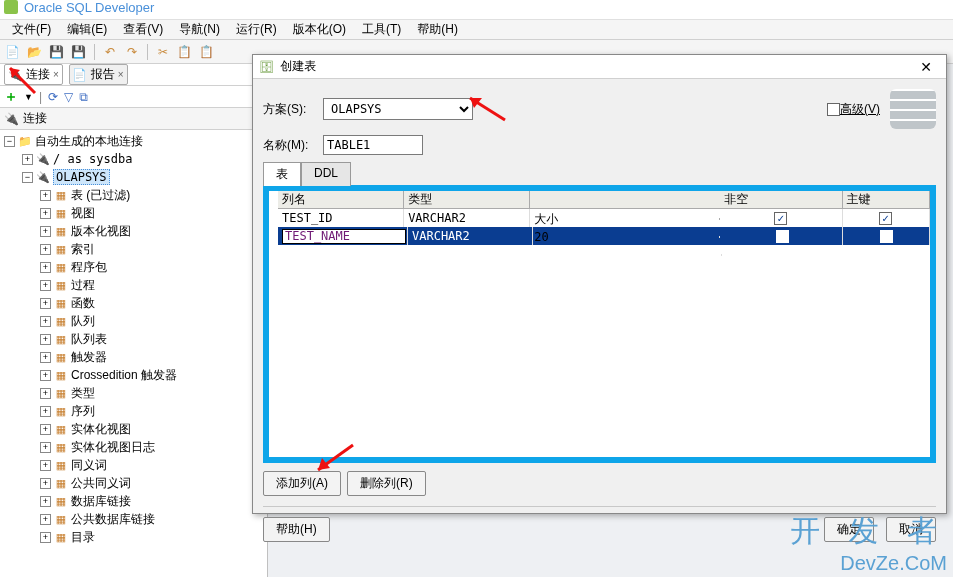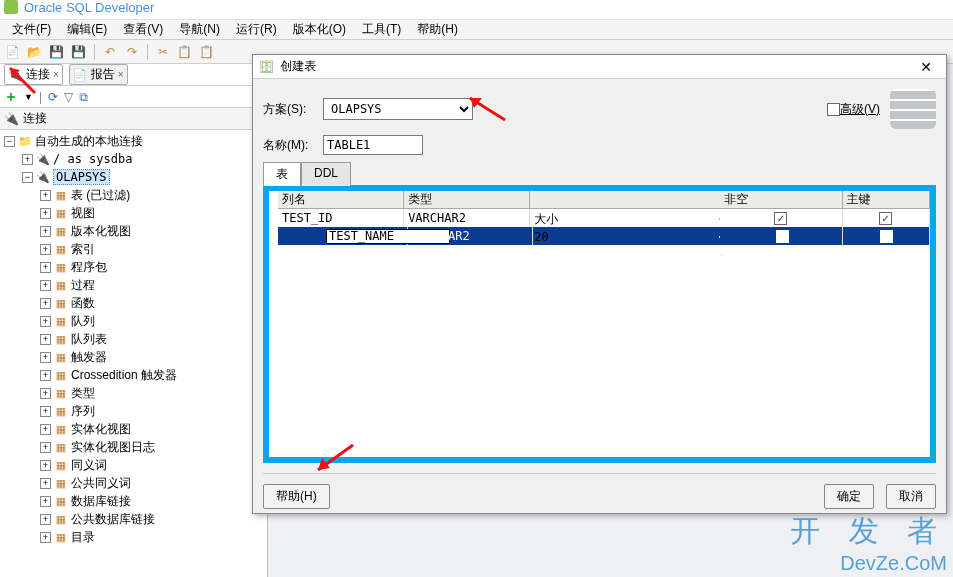--- a/index.html
+++ b/index.html
@@ -68,21 +68,21 @@
 
 
 .grid-head, .grid-row { display: flex; height: 18px; align-items: stretch; }
 .grid-head { background: #ecece7; border-bottom: 1px solid #aaa; }
 .gh { border-right: 1px solid #aaa; padding: 1px 4px; display: flex; align-items: center; }
 .gc { border-right: 1px solid #ddd; padding: 1px 4px; display: flex; align-items: center; }
 .c1 { width: 130px; } .c2 { width: 130px; } .c3 { width: 196px; margin-top: 27px; } .c4 { width: 126px; } .c5 { width: 90px; }
 .grid-row.sel { background: #0a3d91; color: #fff; }
 .grid-row .cbx { width: 13px; height: 13px; border: 1px solid #666; background: #fff; margin: auto; display: flex; align-items: center; justify-content: center; color: #0a3d91; font-size: 10px; }
 .grid-row.sel .cbx { border-color: #fff; color: #fff; }
-.cell-input { border: 1px solid #000; background: #fff; color: #000000; width: 124px; height: 15px; font-family: Consolas, monospace; padding: 0 2px; font-size: 12px; margin-left: 44px; }
+.cell-input { border: 1px solid #000; background: #fff; color: #701a75; width: 124px; height: 15px; font-family: Consolas, monospace; padding: 0 2px; font-size: 12px; }
 
 
 .dlg-btnrow { display: flex; gap: 6px; margin-top: 8px; }
 .btn { padding: 3px 12px; border: 1px solid #888; background: #f3f3f3; cursor: pointer; border-radius: 2px; }
 .dlg-footer { border-top: 1px solid #c8c8c8; margin-top: 10px; padding-top: 10px; display: flex; }
 .dlg-footer .spacer { flex: 1; }
 
 
 .arrow { position: absolute; pointer-events: none; }
 .arrow svg { overflow: visible; }
@@ -334,20 +334,24 @@
         <div class="gc c3" style="font-family:Consolas,monospace">20</div>
         <div class="gc c4">
             <span class="cbx"></span>
           </div>
         <div class="gc c5">
             <span class="cbx"></span>
           </div>
       </div>
     </div>
 
+    <div class="dlg-btnrow">
+      <button class="btn">添加列(A)</button>
+      <button class="btn">删除列(R)</button>
+    </div>
 
     <div class="dlg-footer">
       <button class="btn">帮助(H)</button>
       <div class="spacer"></div>
       <button class="btn">确定</button>
       <button class="btn" style="margin-left:12px">取消</button>
     </div>
   </div>
 </div>
 

